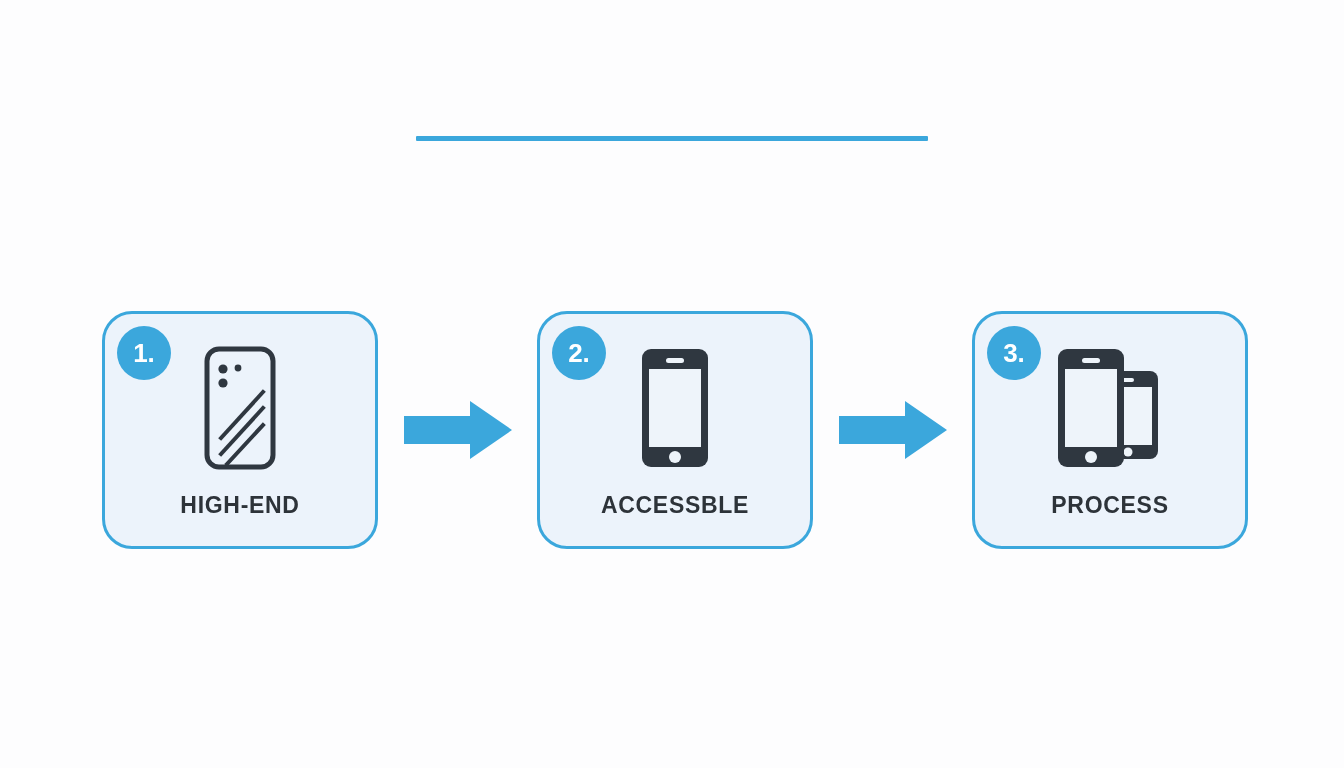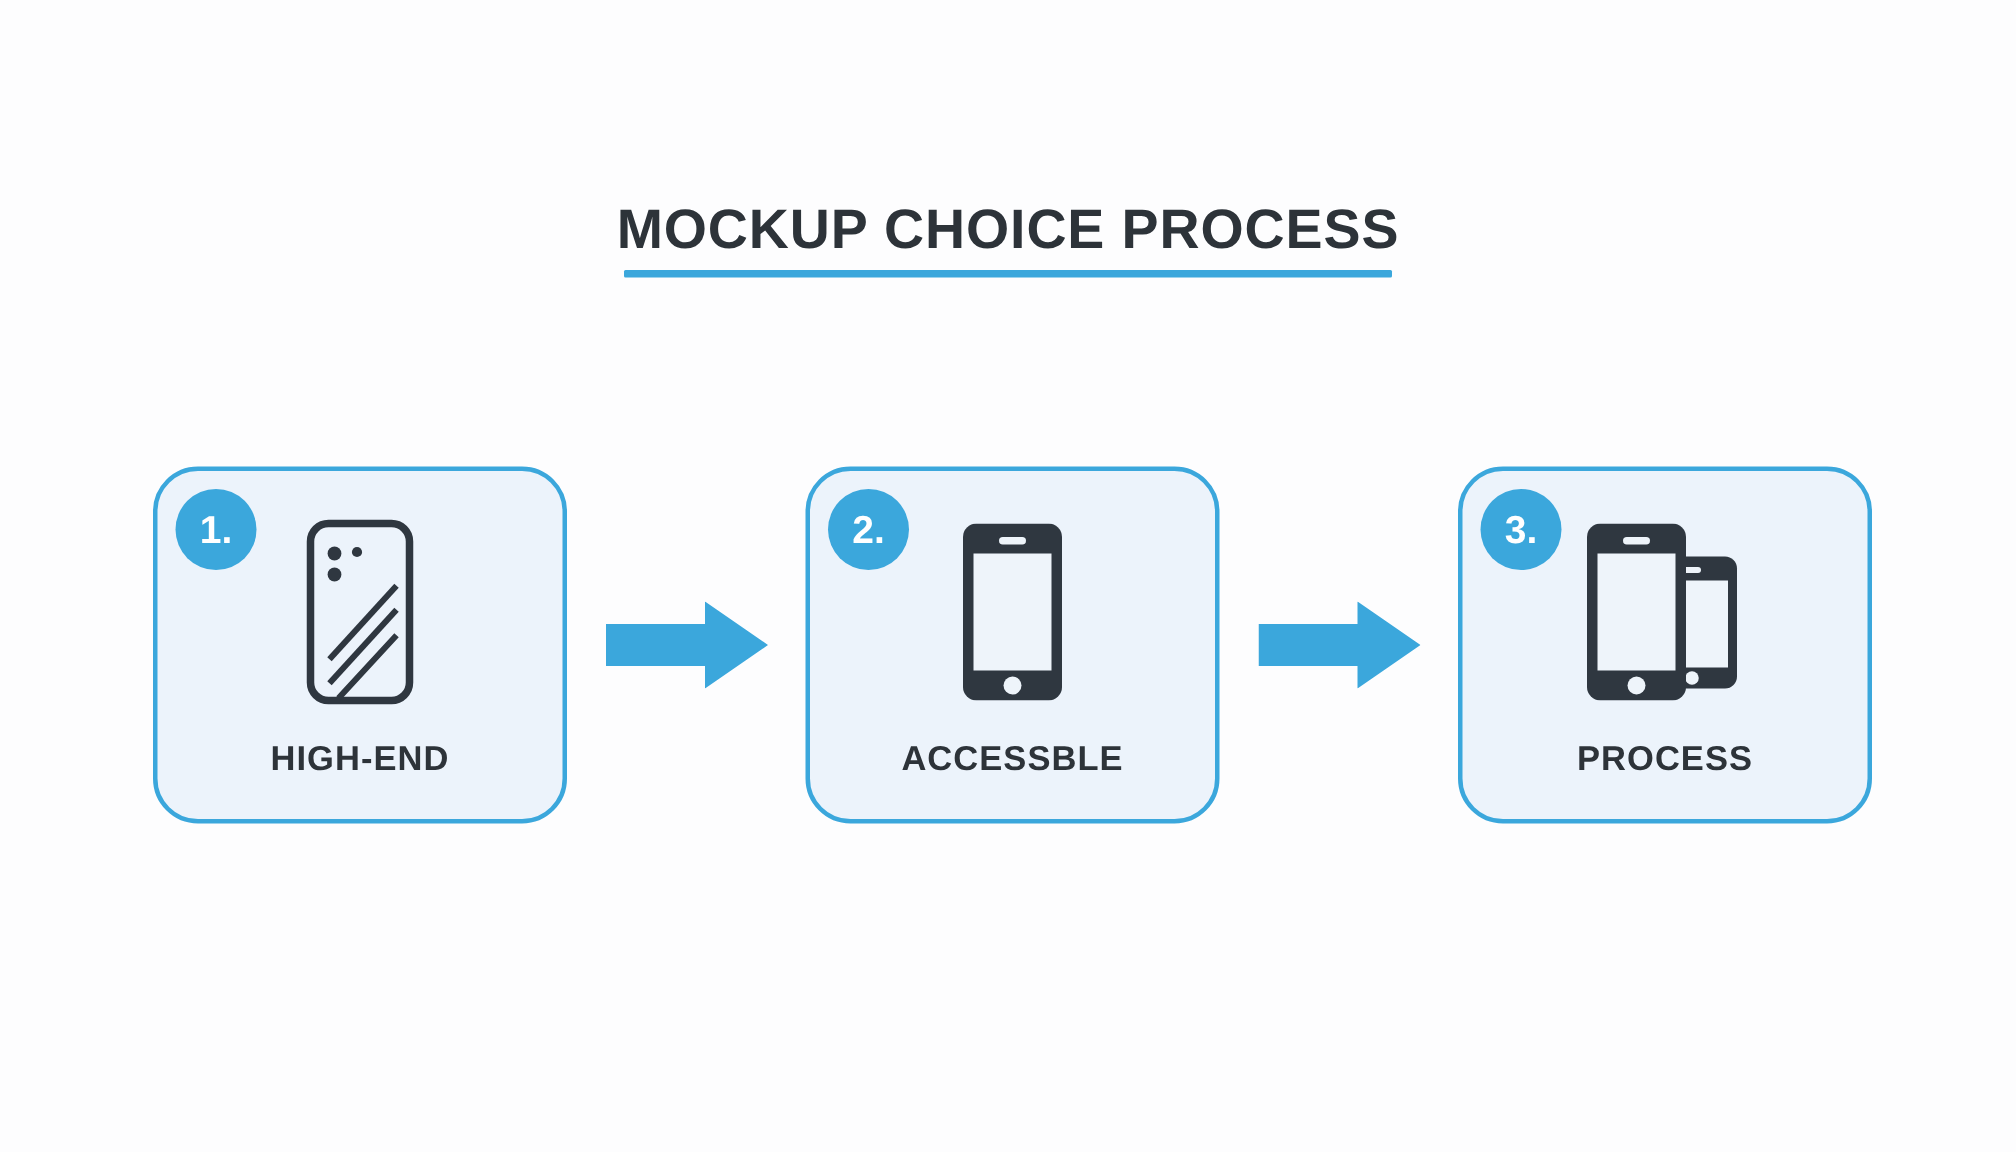--- a/index.html
+++ b/index.html
@@ -108,21 +108,20 @@
     height: 62px;
     display: flex;
     align-items: center;
     justify-content: center;
   }
 </style>
 </head>
 <body>
 
 <div id="title-block">
-  <div id="page-title">MOCKUP CHOICE PROCESS</div>
   <div id="title-underline"></div>
 </div>
 
 <div id="flow-row">
 
   <div class="step-card">
     <div class="step-badge">1.</div>
     <div class="card-icon">
       <svg width="72" height="124" viewBox="0 0 72 124">
         <rect x="3" y="3" width="66" height="118" rx="12" ry="12" fill="none" stroke="#2f3740" stroke-width="5"></rect>

